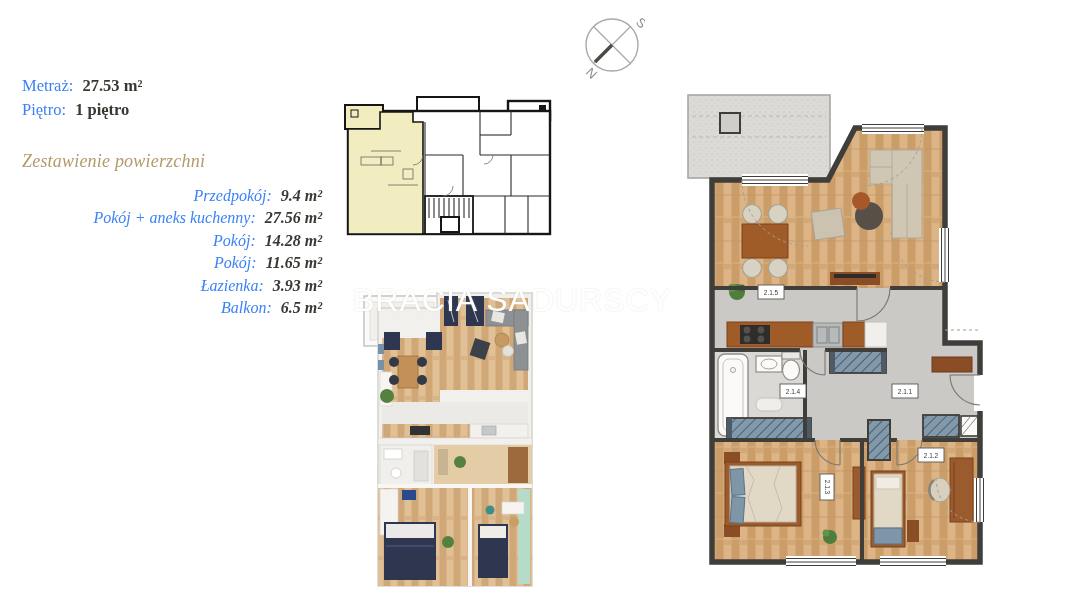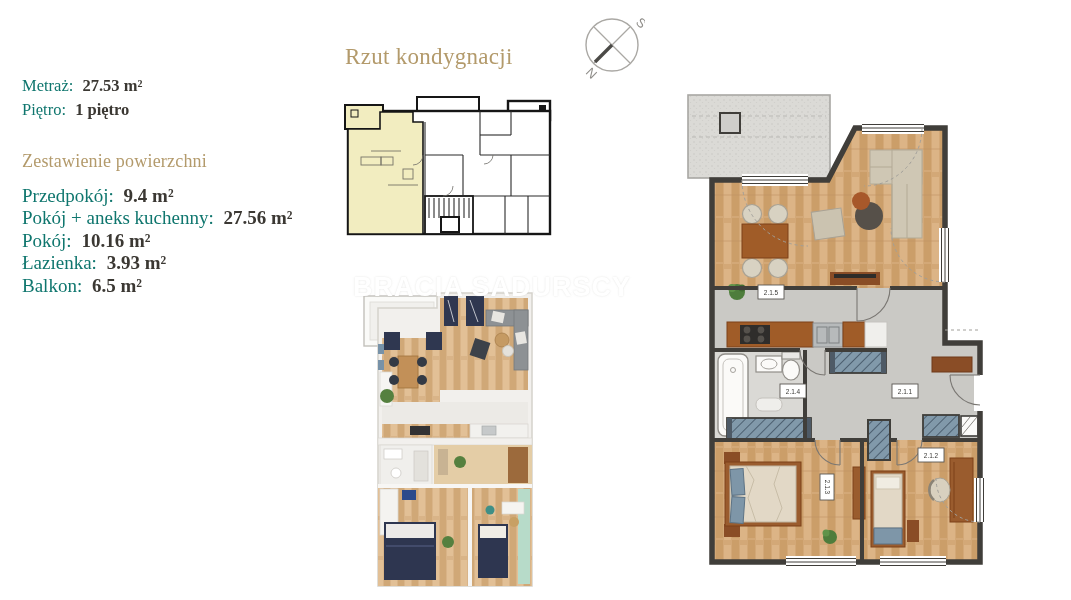--- a/index.html
+++ b/index.html
@@ -5,35 +5,35 @@
   html,body{margin:0;padding:0;background:#ffffff;}
   #page{position:relative;width:1071px;height:600px;background:#ffffff;overflow:hidden;
         font-family:"Liberation Serif","DejaVu Serif",serif;}
   
   .left-panel{position:absolute;left:22px;top:40px;width:300px;}
   .apt-title{white-space:nowrap;}
   .apt-title .t-label{font-size:24px;color:#b39a6b;letter-spacing:.3px;}
   .apt-title .t-num{font-size:31px;color:#3a3631;margin-left:9px;font-weight:400;}
   .details{margin-top:34px;}
   .row{font-size:16.5px;line-height:23.5px;white-space:nowrap;}
-  .row .lbl{color:#0f766e;}
+  .row .lbl{color:#3b82f6;}
   .row .val{color:#3b3833;font-weight:bold;margin-left:5px;}
-  .areas{margin-top:30px;}
+  .areas{margin-top:30px;font-style:italic;}
   .areas-heading{font-size:18px;color:#b39a6b;margin-bottom:13px;letter-spacing:.2px;}
-  .areas .row{font-size:19px;line-height:22.4px;}
+  .areas .row{font-size:16px;line-height:22.4px;text-align:right;}
   
   .section-heading{position:absolute;left:345px;top:44px;font-size:23px;color:#b39a6b;letter-spacing:.3px;}
   .small-plan{position:absolute;left:343px;top:95px;}
   .render3d{position:absolute;left:356px;top:276px;}
   .compass{position:absolute;left:581px;top:11px;}
   .main-plan{position:absolute;left:668px;top:80px;}
   
-  .watermark{position:absolute;left:353px;top:272px;z-index:40;pointer-events:none;
+  .watermark{position:absolute;left:353px;top:282px;z-index:40;pointer-events:none;
              font-family:"Liberation Sans","DejaVu Sans",sans-serif;
-             font-size:27px;font-weight:bold;color:#ffffff;letter-spacing:1px;
+             font-size:32px;font-weight:normal;color:#ffffff;letter-spacing:1px;
              text-shadow:0 0 2px rgba(186,184,180,.4);}
   svg{display:block;}
   svg text{font-family:"Liberation Sans","DejaVu Sans",sans-serif;}
 </style>
 </head>
 <body>
 
 <div id="page">
 
   <div class="left-panel">
@@ -54,34 +54,37 @@
       <div class="row">
         <span class="lbl">Przedpokój:</span>
         <span class="val">9.4 m²</span>
       </div>
       <div class="row">
         <span class="lbl">Pokój + aneks kuchenny:</span>
         <span class="val">27.56 m²</span>
       </div>
       <div class="row">
         <span class="lbl">Pokój:</span>
-        <span class="val">10.16 m²</span>
+        <span class="val">14.28 m²</span>
+      </div>
+      <div class="row">
+        <span class="lbl">Pokój:</span>
+        <span class="val">11.65 m²</span>
       </div>
       <div class="row">
         <span class="lbl">Łazienka:</span>
         <span class="val">3.93 m²</span>
       </div>
       <div class="row">
         <span class="lbl">Balkon:</span>
         <span class="val">6.5 m²</span>
       </div>
     </div>
   </div>
 
-  <div class="section-heading">Rzut kondygnacji</div>
 
   <svg class="compass" width="64" height="68" viewBox="0 0 64 68">
     <circle cx="31" cy="34" r="26" fill="none" stroke="#aaa8a4" stroke-width="1.4"></circle>
     <line x1="13" y1="16" x2="49" y2="52" stroke="#aaa8a4" stroke-width="1.2"></line>
     <line x1="49" y1="16" x2="13" y2="52" stroke="#aaa8a4" stroke-width="1.2"></line>
     <line x1="31" y1="34" x2="14" y2="51" stroke="#4b4a47" stroke-width="3.4"></line>
     <text x="54" y="12" font-size="13" fill="#8f8d89" transform="rotate(45 54 12)" font-family="Liberation Serif, serif">S</text>
     <text x="4" y="62" font-size="13" fill="#8f8d89" transform="rotate(45 4 62)" font-family="Liberation Serif, serif">N</text>
   </svg>
 

